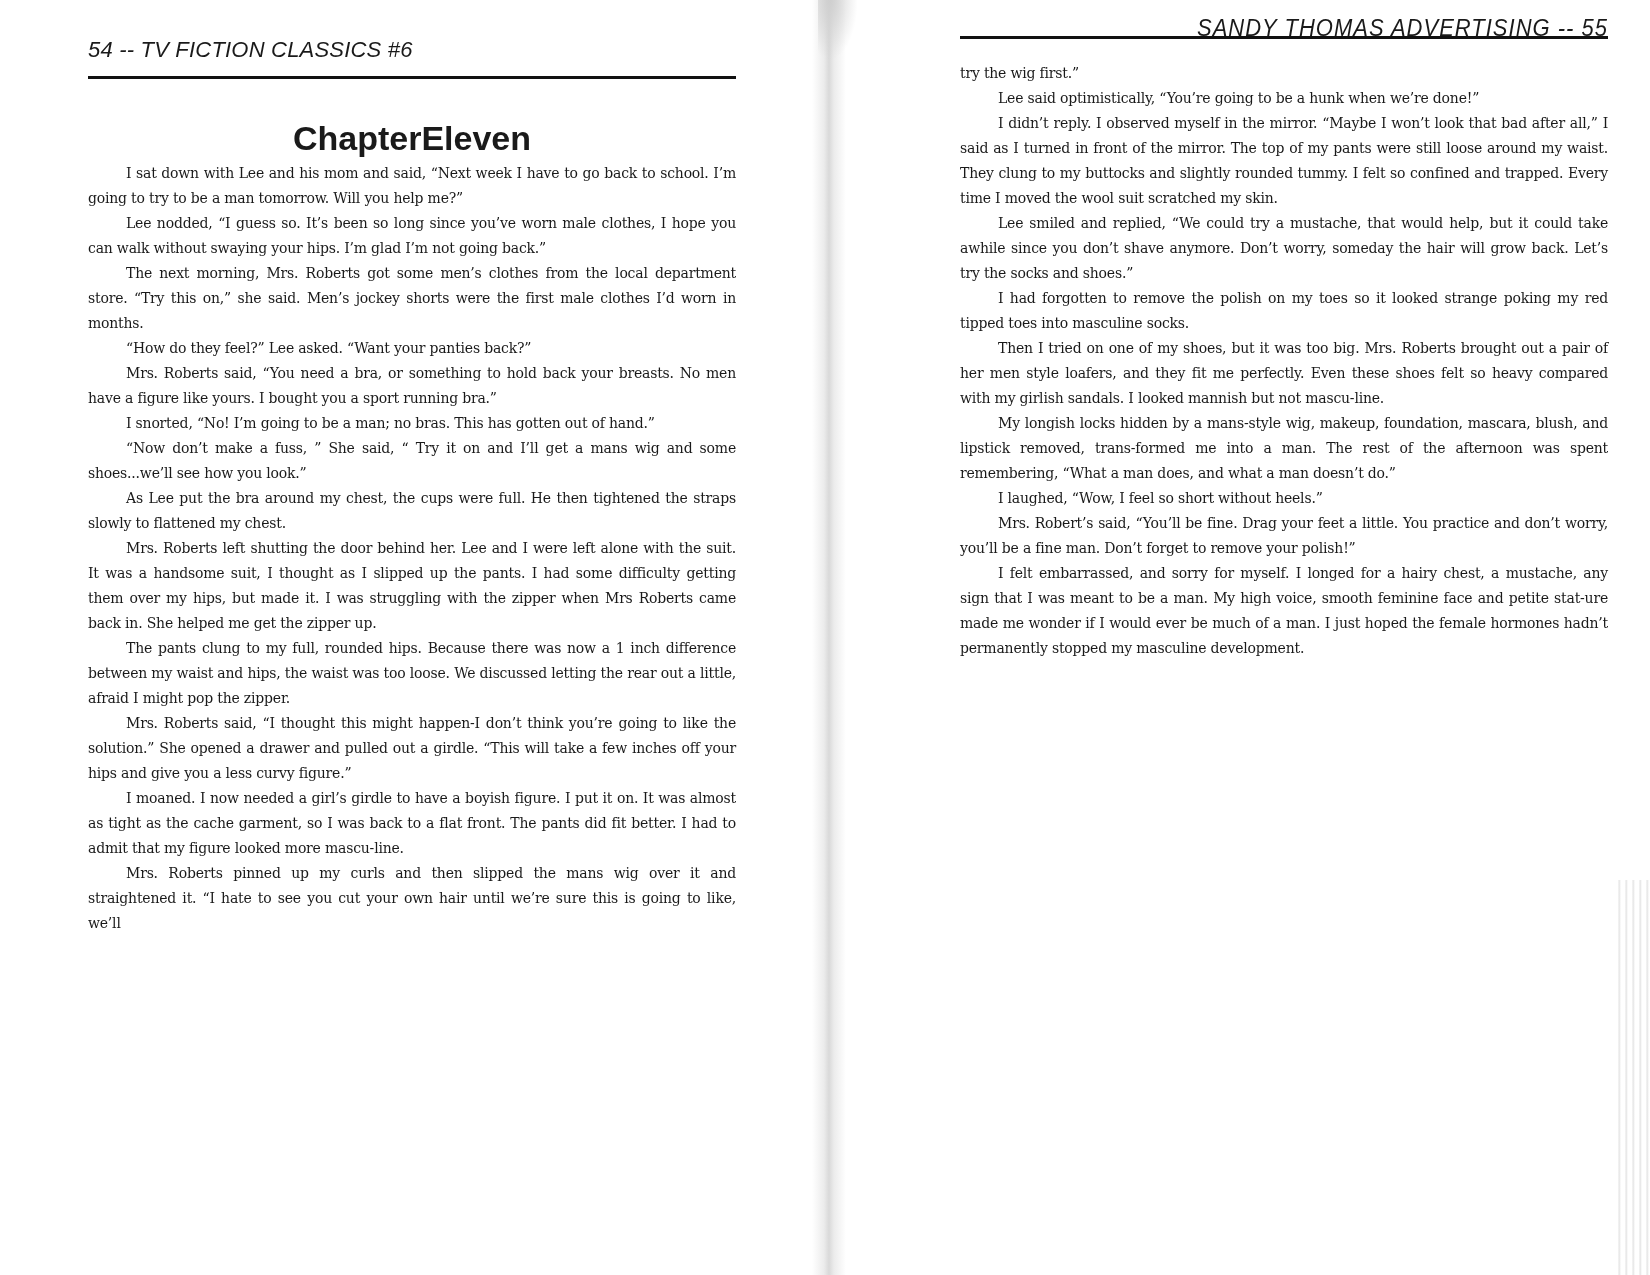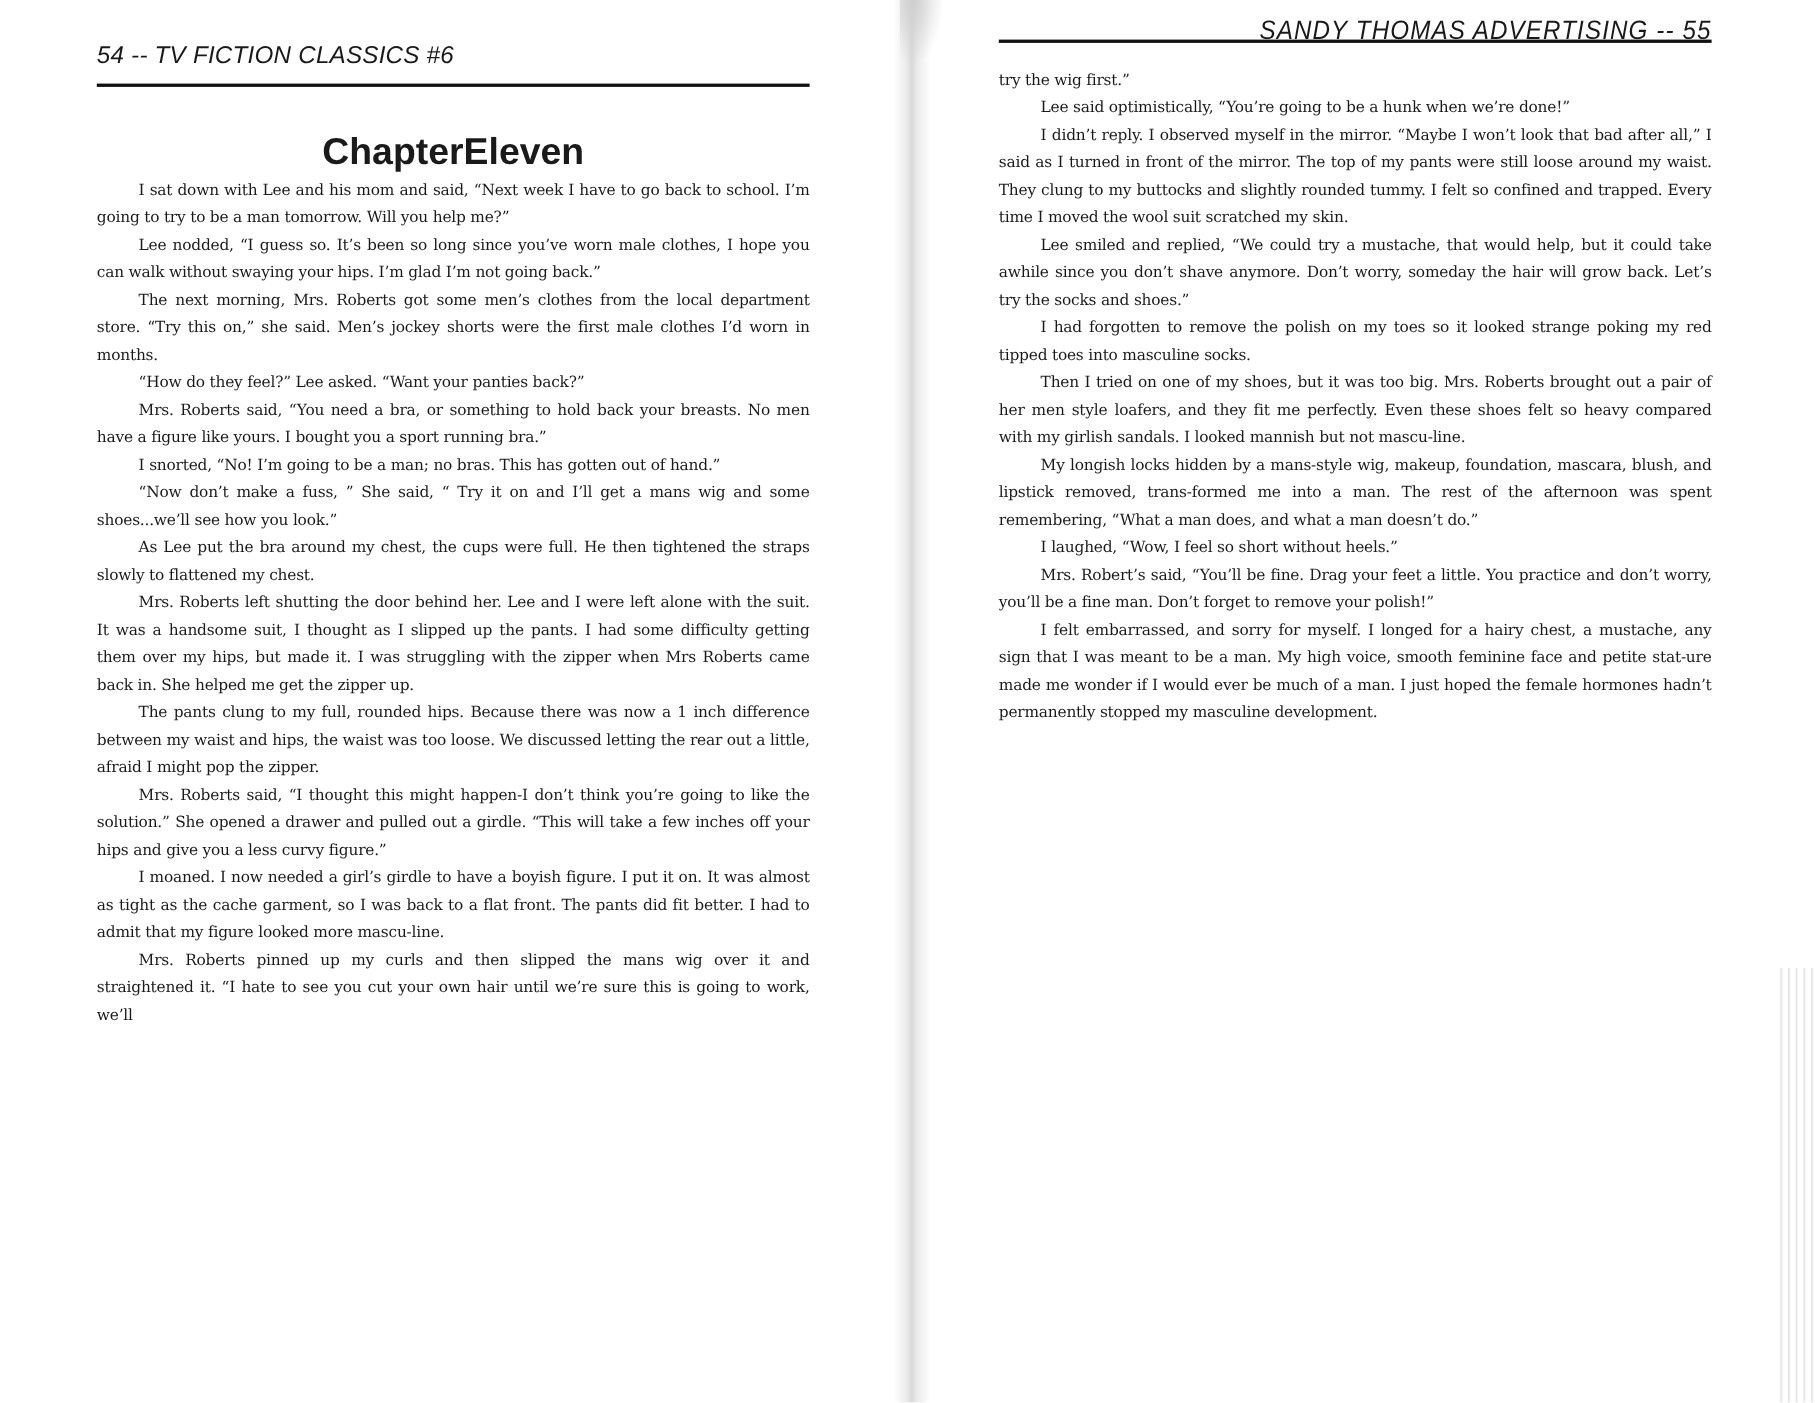--- a/index.html
+++ b/index.html
@@ -18,21 +18,21 @@
   .gutter-top {
     position: absolute; left: 818px; top: 0; width: 40px; height: 60px;
     background: radial-gradient(ellipse at 30% 0%, #cfcfcf 0%, rgba(255,255,255,0) 70%);
   }
   .edge-right {
     position: absolute; right: 0; top: 880px; width: 36px; height: 395px;
     background: repeating-linear-gradient(to right, #ffffff 0px, #ffffff 4px, #e2e2e2 5px, #ffffff 7px);
   }
   .page { position: absolute; top: 0; }
   .page.left { left: 88px; width: 648px; }
-  .page.right { left: 908px; width: 648px; }
+  .page.right { left: 960px; width: 648px; }
 
   .running-head {
     font-family: "Liberation Sans", sans-serif;
     font-style: italic;
     font-size: 22px;
     letter-spacing: 0.2px;
     height: 40px;
     position: relative;
   }
   .page.left .running-head { padding-top: 36px; }
@@ -88,21 +88,21 @@
       <p>The next morning, Mrs. Roberts got some men’s clothes from the local department store.  “Try this on,” she said. Men’s jockey shorts were the first male clothes I’d worn in months.</p>
       <p>“How do they feel?” Lee asked.  “Want your panties back?”</p>
       <p>Mrs. Roberts said, “You need a bra, or something to hold back your breasts.  No men have a figure like yours.  I bought you a sport running bra.”</p>
       <p>I snorted, “No!  I’m going to be a man; no bras.  This has gotten out of hand.”</p>
       <p>“Now don’t make a fuss, ” She said, “ Try it on and I’ll get a mans wig and some shoes...we’ll see how you look.”</p>
       <p>As Lee put the bra around my chest, the cups were full. He then tightened the straps slowly to flattened my chest.</p>
       <p>Mrs. Roberts left shutting the door behind her.  Lee and I were left alone with the suit.  It was a handsome suit, I thought as I slipped up the pants.  I had some difficulty getting them over my hips, but made it.  I was struggling with the zipper when Mrs Roberts came back in.  She helped me get the zipper up.</p>
       <p>The pants clung to my full, rounded hips.  Because there was now a 1 inch difference between my waist and hips, the waist was too loose.  We discussed letting the rear out a little,  afraid I might pop the zipper.</p>
       <p>Mrs. Roberts said, “I thought this might happen-I don’t think you’re going to like the solution.” She opened a drawer and pulled out a girdle.  “This will take a few inches off your hips and give you a less curvy figure.”</p>
       <p>I moaned.  I now needed a girl’s girdle to have a boyish figure.  I put it on.  It was almost as tight as the cache garment, so I was back to a flat front.  The pants did fit better.  I had to admit that my figure looked more mascu-line.</p>
-      <p>Mrs. Roberts pinned up my curls and then slipped the mans wig over it and straightened it. “I hate to see you cut your own hair until we’re sure this is going to work, we’ll</p>
+      <p>Mrs. Roberts pinned up my curls and then slipped the mans wig over it and straightened it. “I hate to see you cut your own hair until we’re sure this is going to like, we’ll</p>
     </div>
   </div>
 
   <div class="page right">
     <div class="running-head">
       <span>SANDY THOMAS ADVERTISING -- 55</span>
     </div>
     <div class="rule"></div>
     <div class="body-text">
       <p class="cont">try the wig first.”</p>

